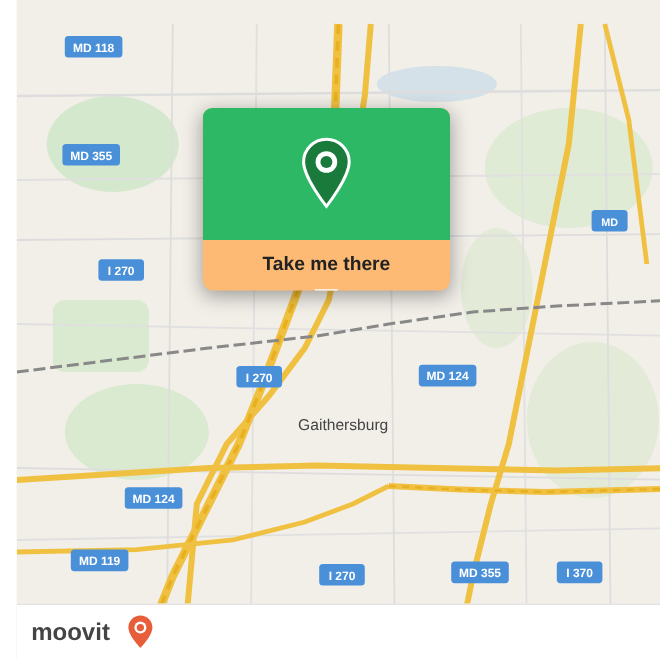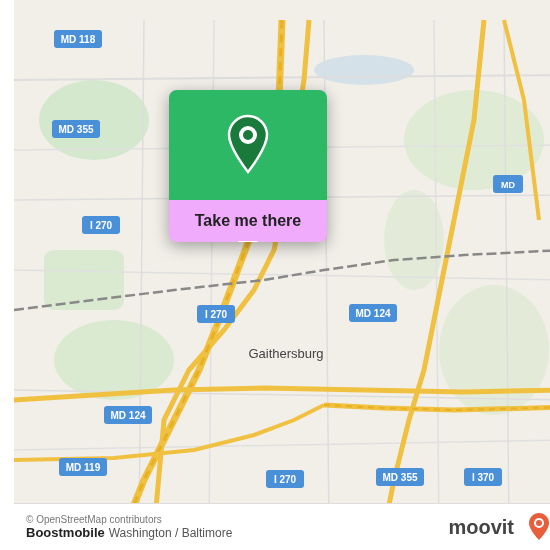--- a/index.html
+++ b/index.html
@@ -34,22 +34,22 @@
       inset: 0;
       width: 100%;
       height: 100%;
     }
 
     
     .popup-card {
       position: absolute;
       top: 90px;
       left: 155px;
-      width: 158px;
-      background: #f0abfc;
+      width: 206px;
+      background: #fdba74;
       border-radius: 8px;
       box-shadow: 0 4px 16px rgba(0,0,0,0.35);
       overflow: hidden;
       z-index: 10;
     }
 
     .popup-green-area {
       background: #2db865;
       height: 110px;
       display: flex;
@@ -197,27 +197,20 @@
         <path d="M26 2C15.5 2 7 10.5 7 21C7 34 26 58 26 58C26 58 45 34 45 21C45 10.5 36.5 2 26 2Z" fill="#1a7a3c" stroke="white" stroke-width="2.5"></path>
         <circle cx="26" cy="21" r="9" fill="white"></circle>
         <circle cx="26" cy="21" r="5" fill="#1a7a3c"></circle>
       </svg>
     </div>
     <div class="popup-label">Take me there</div>
     <div class="popup-pointer"></div>
   </div>
 
   <div class="bottom-bar">
-    <div class="bottom-left">
-      <div style="font-size:10px;color:#777;">© OpenStreetMap contributors</div>
-      <div style="display:flex;gap:4px;align-items:baseline;">
-        <span style="font-size:13px;font-weight:600;color:#222;">Boostmobile</span>
-        <span style="font-size:12px;color:#555;">Washington / Baltimore</span>
-      </div>
-    </div>
     <div class="moovit-logo">
       <span style="font-size:20px;font-weight:800;color:#444;">moovit</span>
 
       <svg width="26" height="30" viewBox="0 0 26 30">
         <path d="M13 1C7.5 1 3 5.5 3 11C3 18 13 28 13 28C13 28 23 18 23 11C23 5.5 18.5 1 13 1Z" fill="#e85d3a" stroke="none"></path>
         <circle cx="13" cy="11" r="5" fill="white"></circle>
         <circle cx="13" cy="11" r="3" fill="#e85d3a"></circle>
       </svg>
     </div>
   </div>

